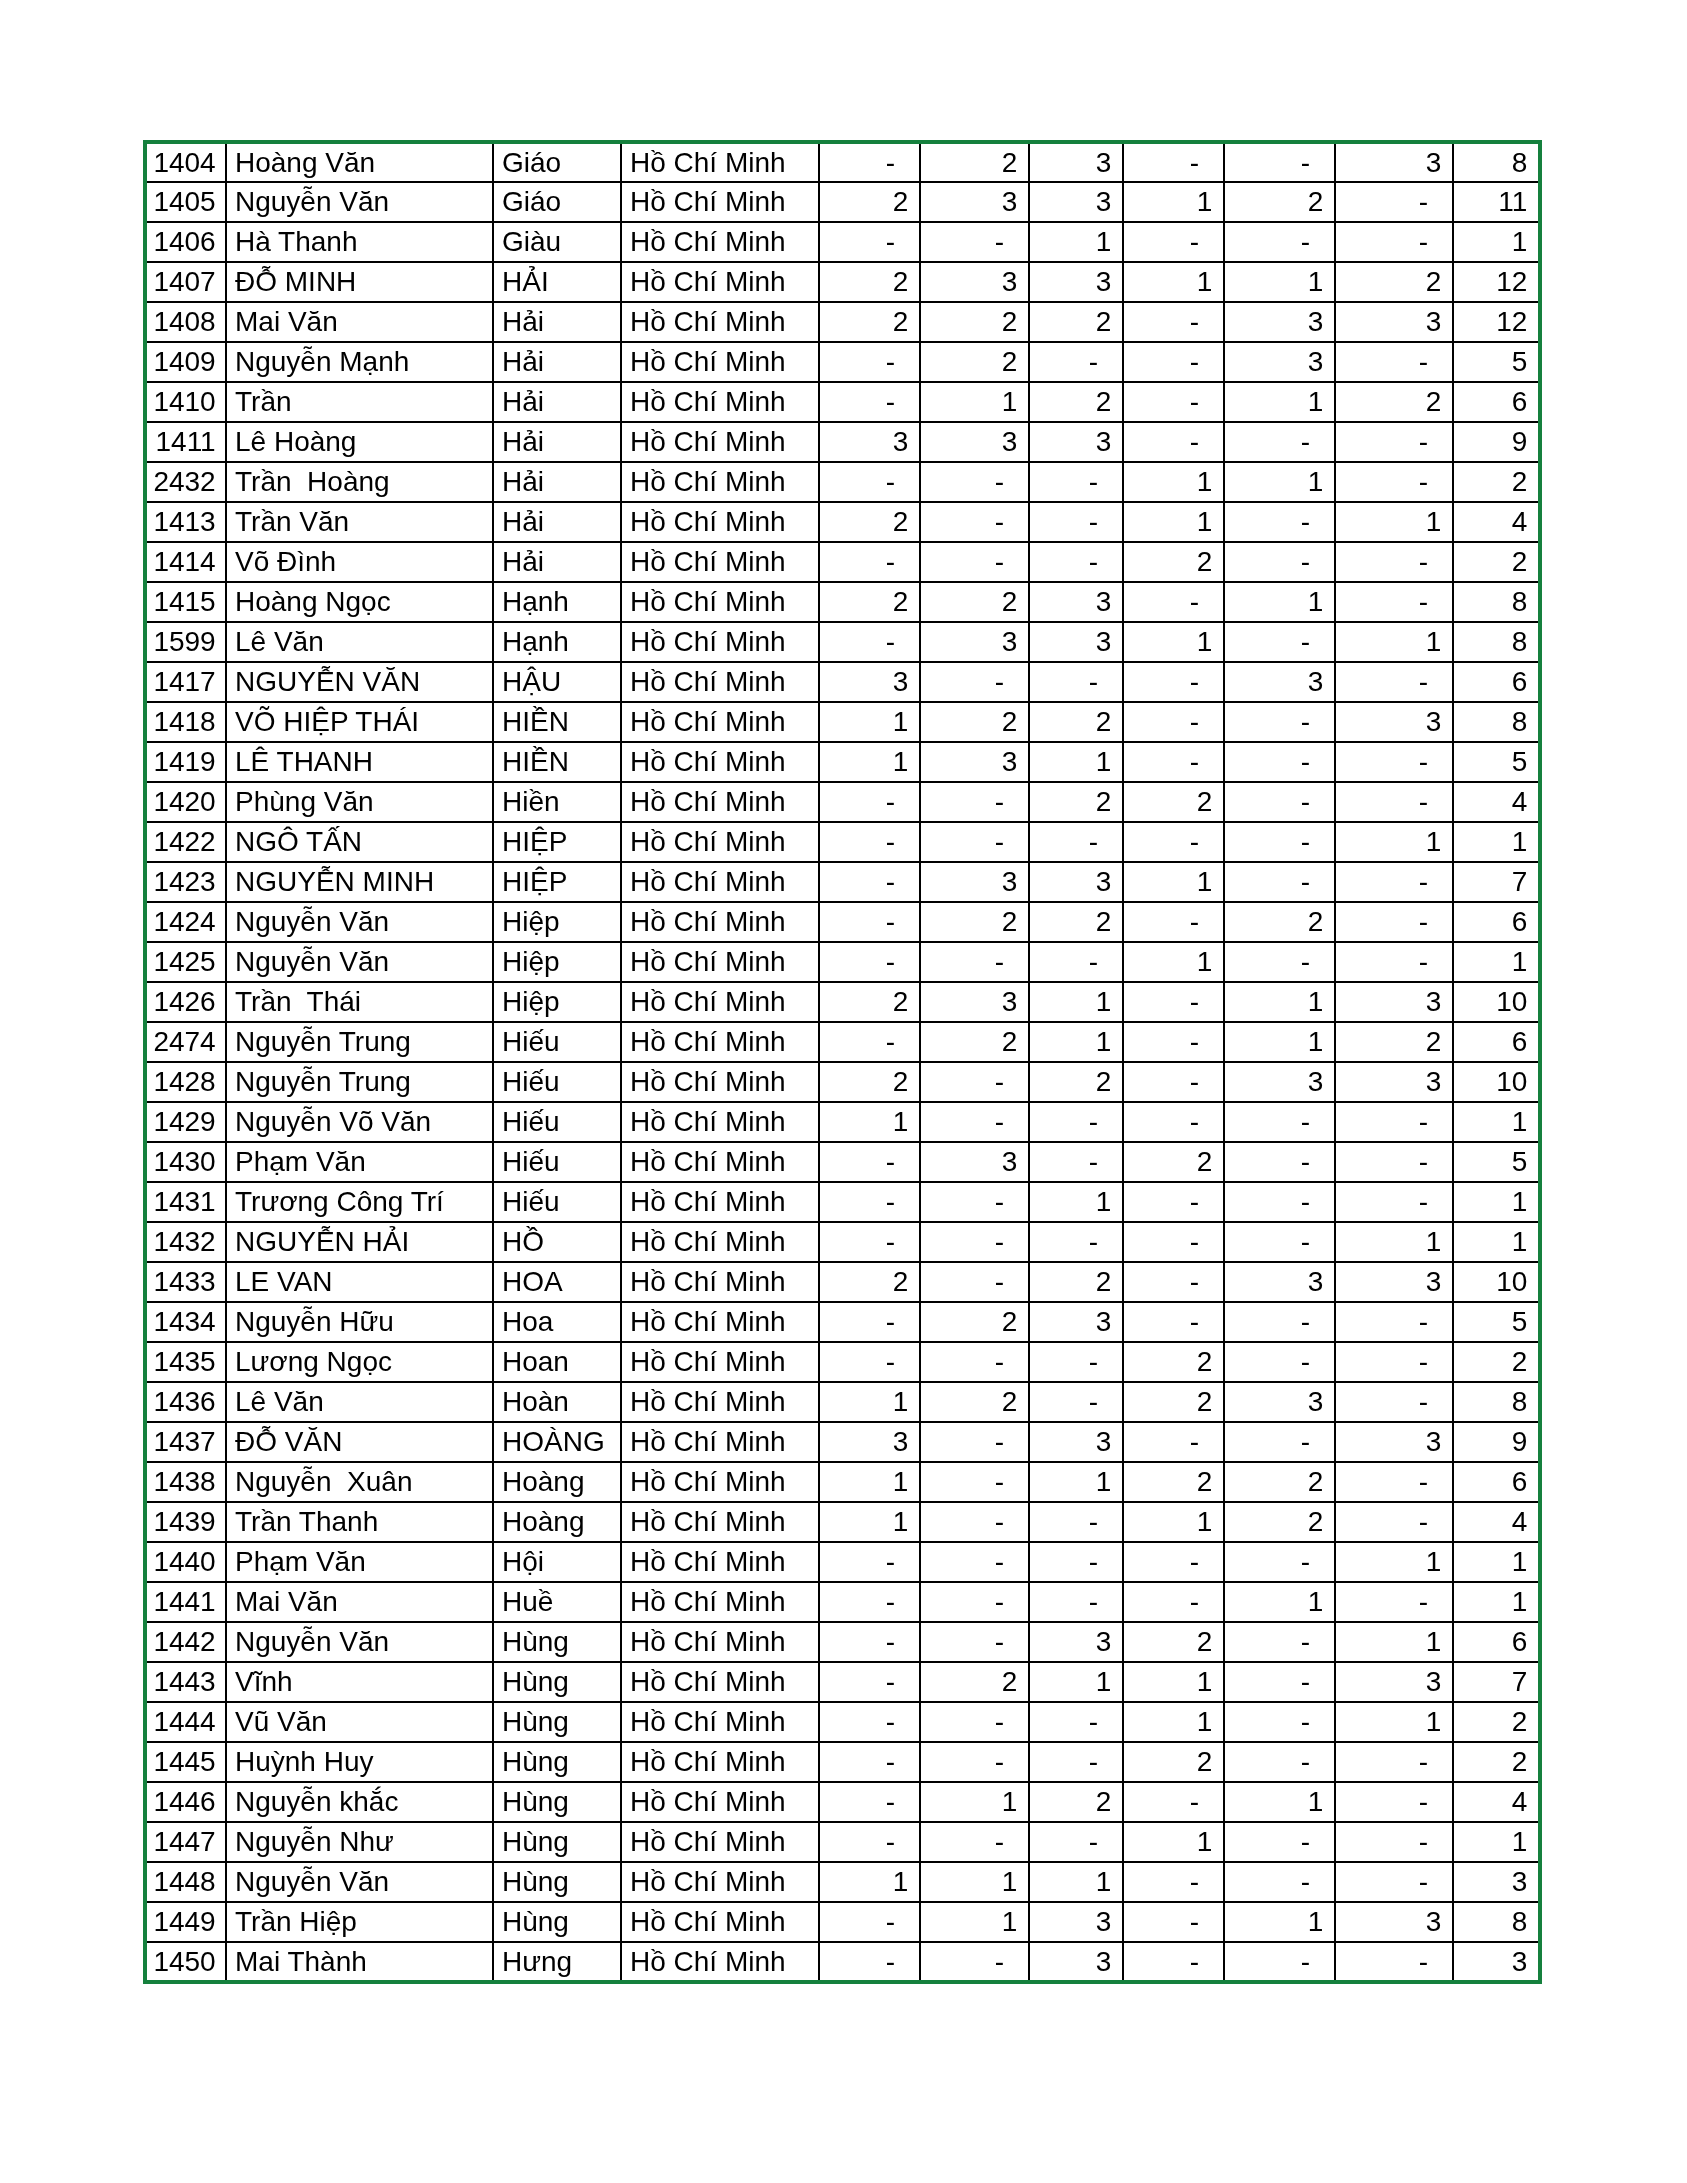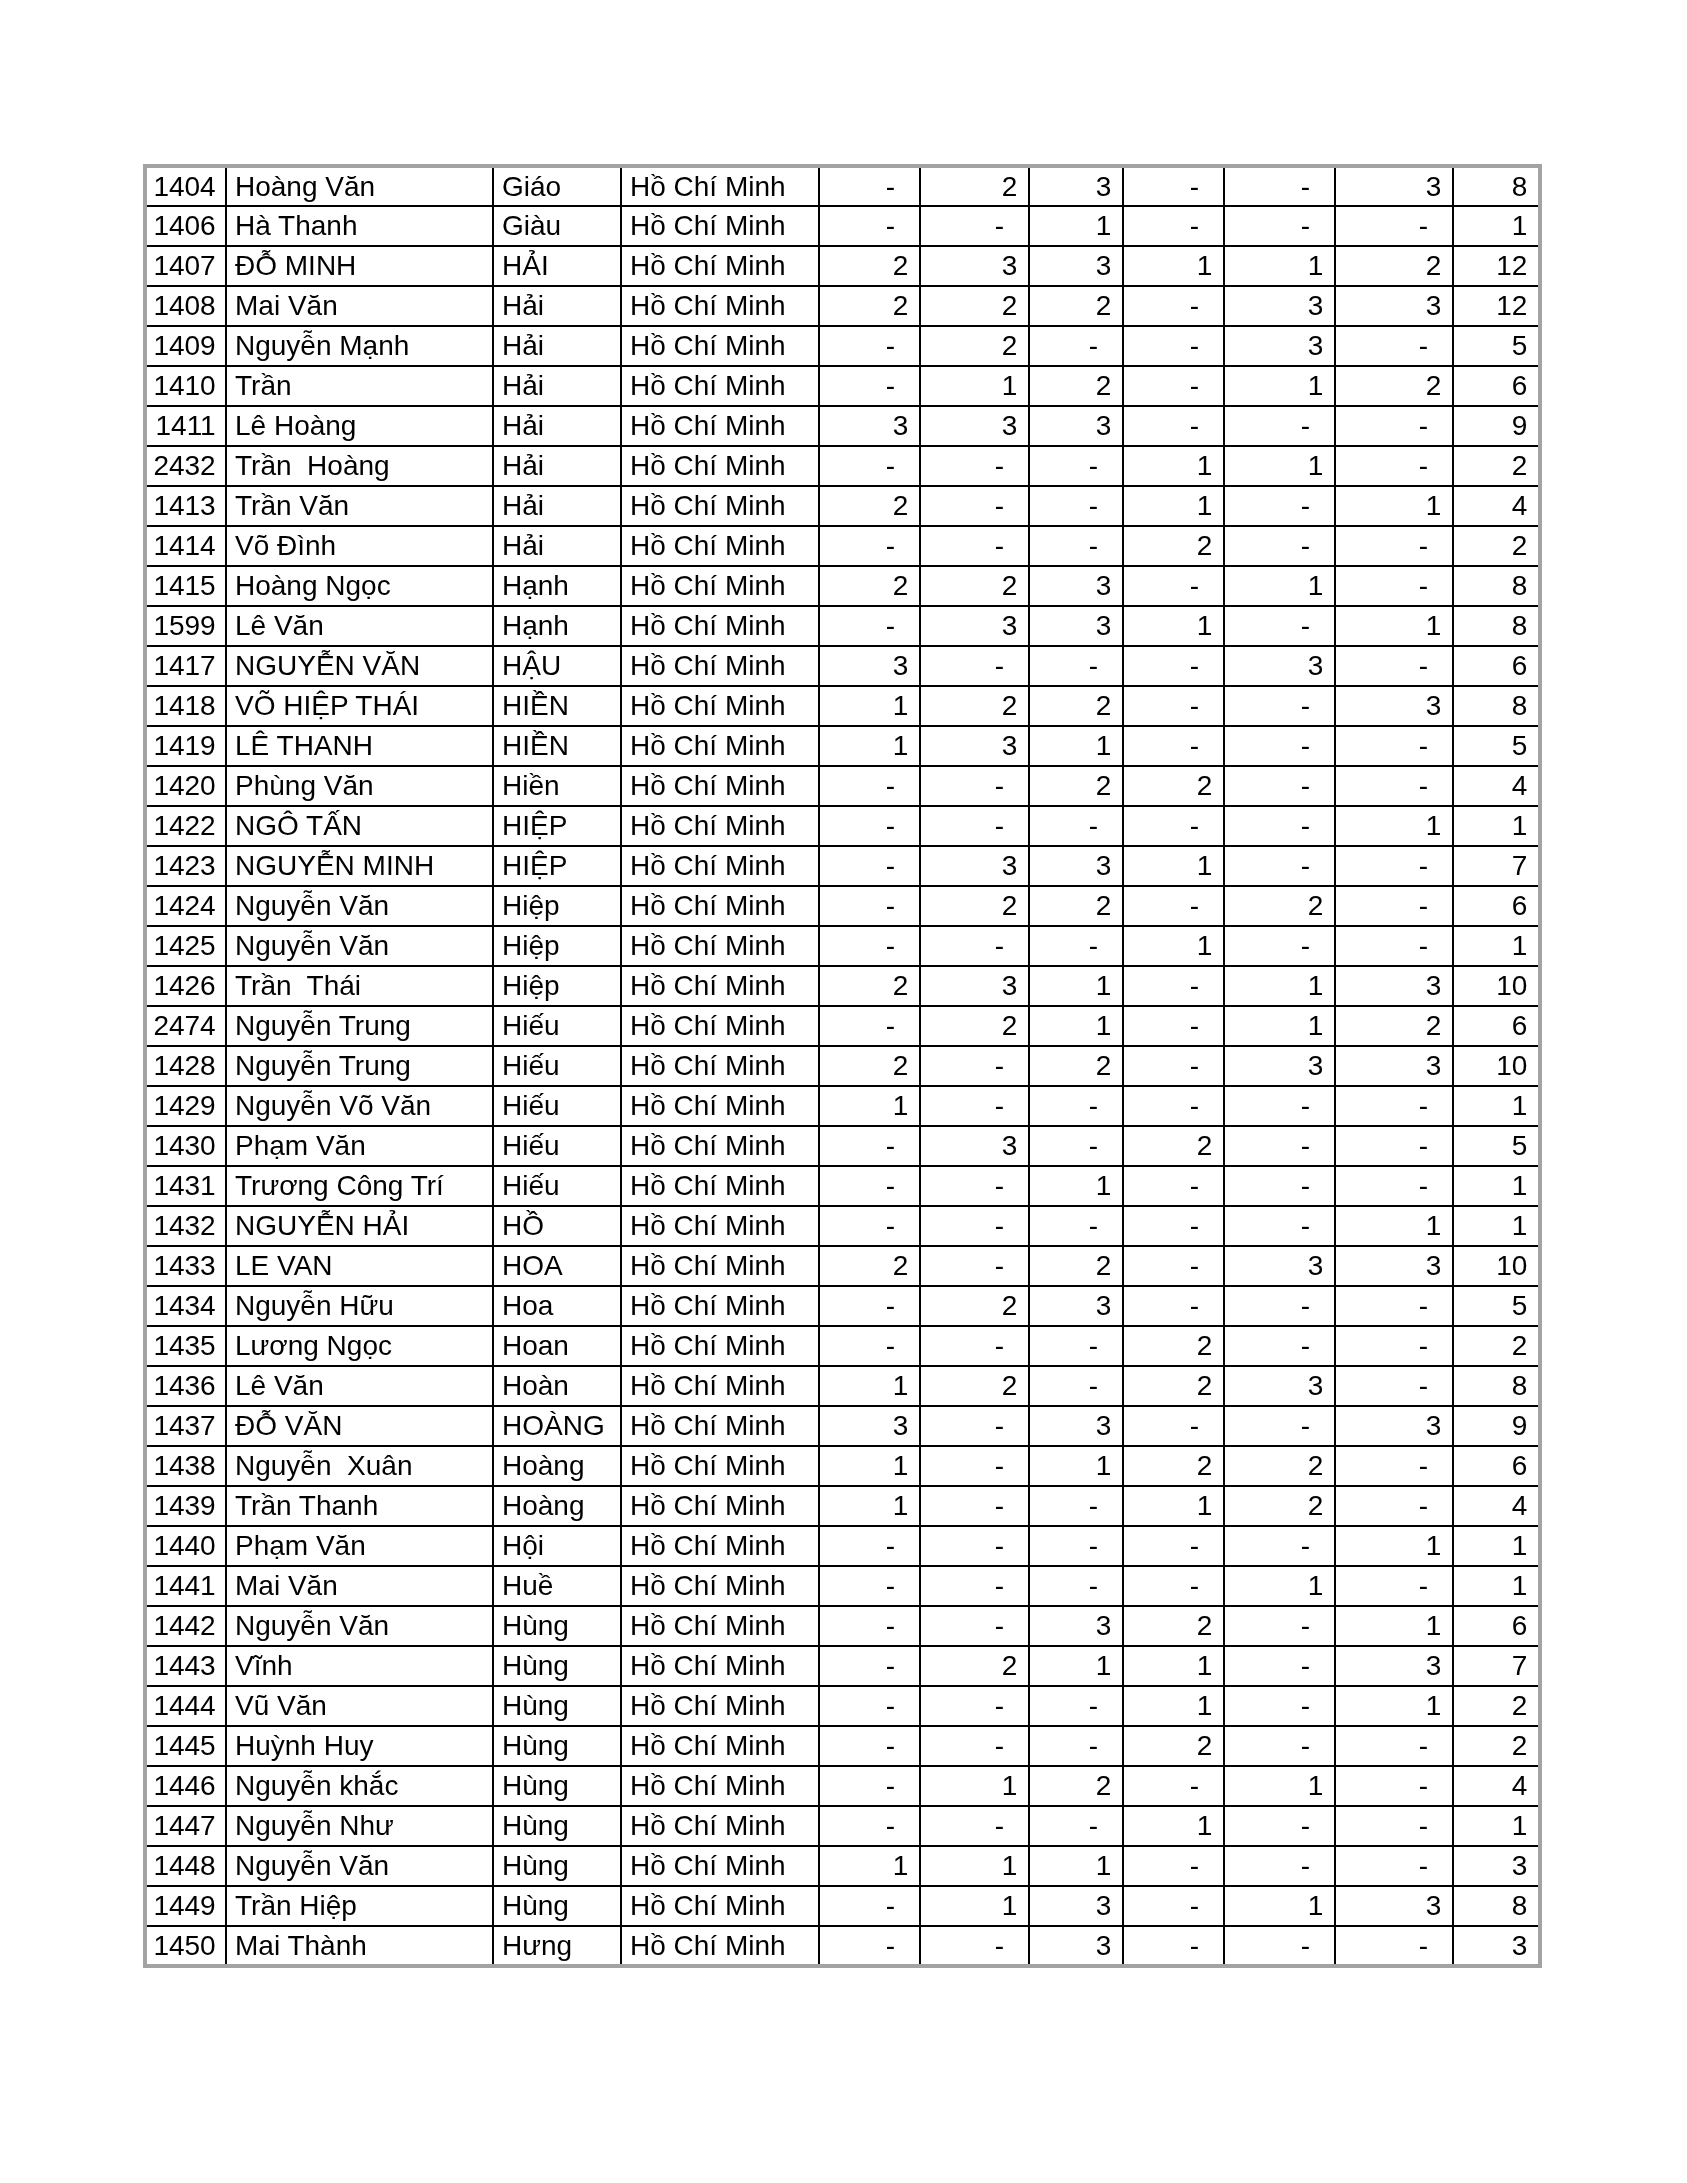--- a/index.html
+++ b/index.html
@@ -7,25 +7,25 @@
     position: relative;
     width: 1687px;
     height: 2183px;
     background: #ffffff;
     font-family: "Liberation Sans", sans-serif;
     color: #000000;
   }
   table#roster {
     position: absolute;
     left: 143px;
-    top: 164px;
+    top: 140px;
     border-collapse: collapse;
     table-layout: fixed;
     width: 1396px;
-    border: 4px solid #a3a3a3;
+    border: 4px solid #15803d;
   }
   #roster td {
     border-left: 2px solid #000;
     border-right: 2px solid #000;
     border-top: 2.6px solid #000;
     border-bottom: 2.6px solid #000;
     font-size: 28px;
     line-height: 1;
     padding: 0;
     overflow: hidden;
@@ -75,20 +75,33 @@
           <td class="t-left">Hồ Chí Minh</td>
           <td class="t-dash">-</td>
           <td class="t-num">2</td>
           <td class="t-num">3</td>
           <td class="t-dash">-</td>
           <td class="t-dash">-</td>
           <td class="t-num">3</td>
           <td class="t-num">8</td>
         </tr>
         <tr>
+          <td class="t-right">1405</td>
+          <td class="t-left">Nguyễn Văn</td>
+          <td class="t-left">Giáo</td>
+          <td class="t-left">Hồ Chí Minh</td>
+          <td class="t-num">2</td>
+          <td class="t-num">3</td>
+          <td class="t-num">3</td>
+          <td class="t-num">1</td>
+          <td class="t-num">2</td>
+          <td class="t-dash">-</td>
+          <td class="t-num">11</td>
+        </tr>
+        <tr>
           <td class="t-right">1406</td>
           <td class="t-left">Hà Thanh</td>
           <td class="t-left">Giàu</td>
           <td class="t-left">Hồ Chí Minh</td>
           <td class="t-dash">-</td>
           <td class="t-dash">-</td>
           <td class="t-num">1</td>
           <td class="t-dash">-</td>
           <td class="t-dash">-</td>
           <td class="t-dash">-</td>

